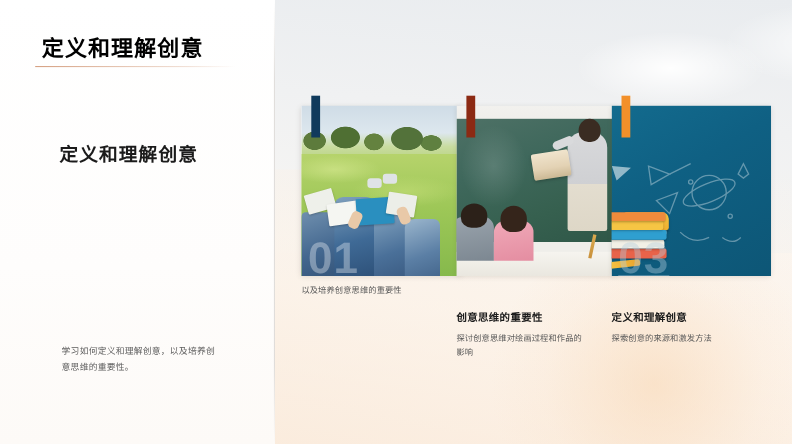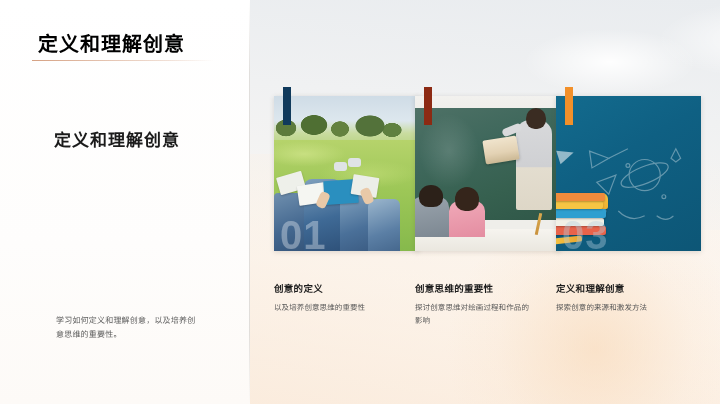--- a/index.html
+++ b/index.html
@@ -405,21 +405,20 @@
           <div class="book b1"></div>
           <div class="book b2"></div>
           <div class="book b3"></div>
           <div class="book b4"></div>
           <div class="arm a1"></div>
           <div class="arm a2"></div>
         </div>
         <div class="card-number">01</div>
       </div>
       <div class="card-bar" style="background:#103a5c"></div>
-      <div class="card-title">创意的定义</div>
       <div class="card-desc">以及培养创意思维的重要性</div>
     </div>
 
     <div class="card">
       <div class="card-thumb">
         <div class="scene-class">
           <div class="board"></div>
           <div class="board-glare"></div>
           <div class="teacher-body"></div>
           <div class="teacher-head"></div>

